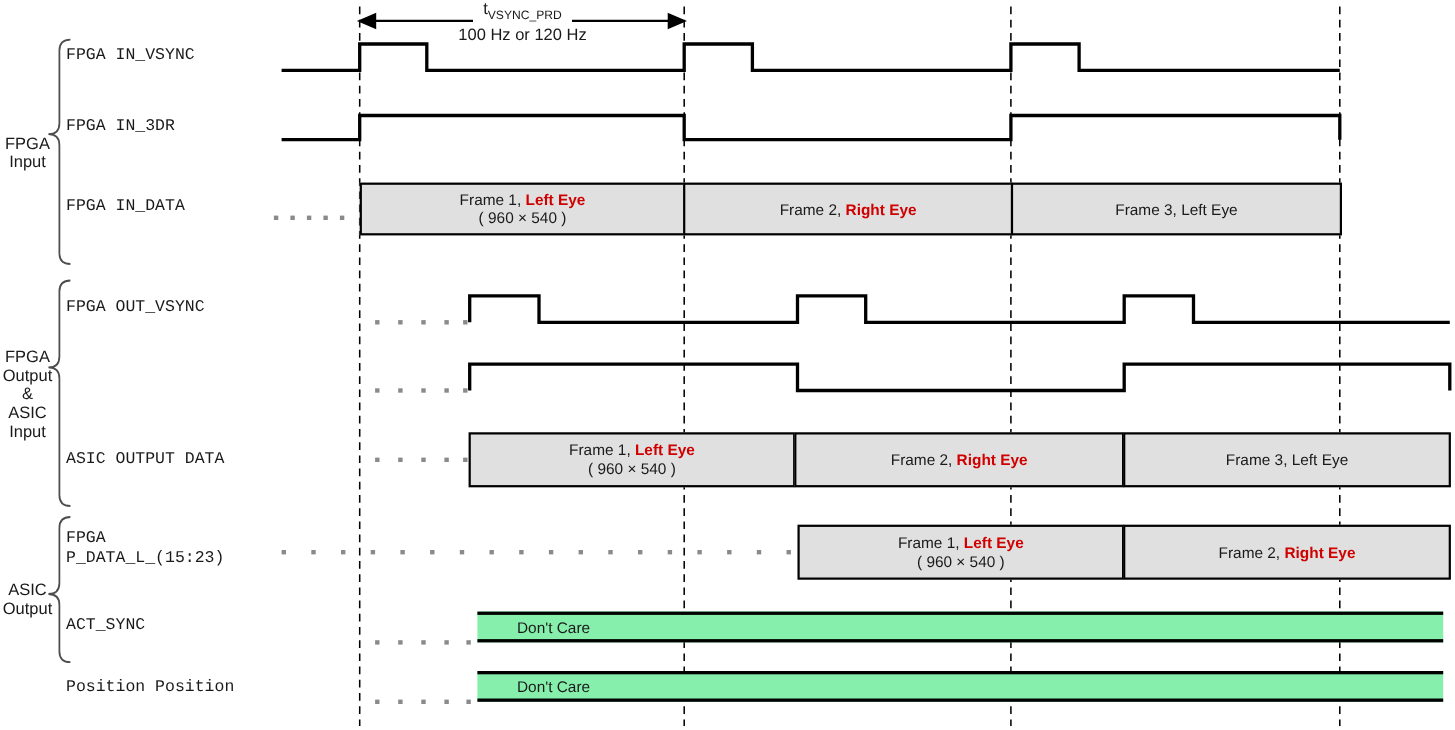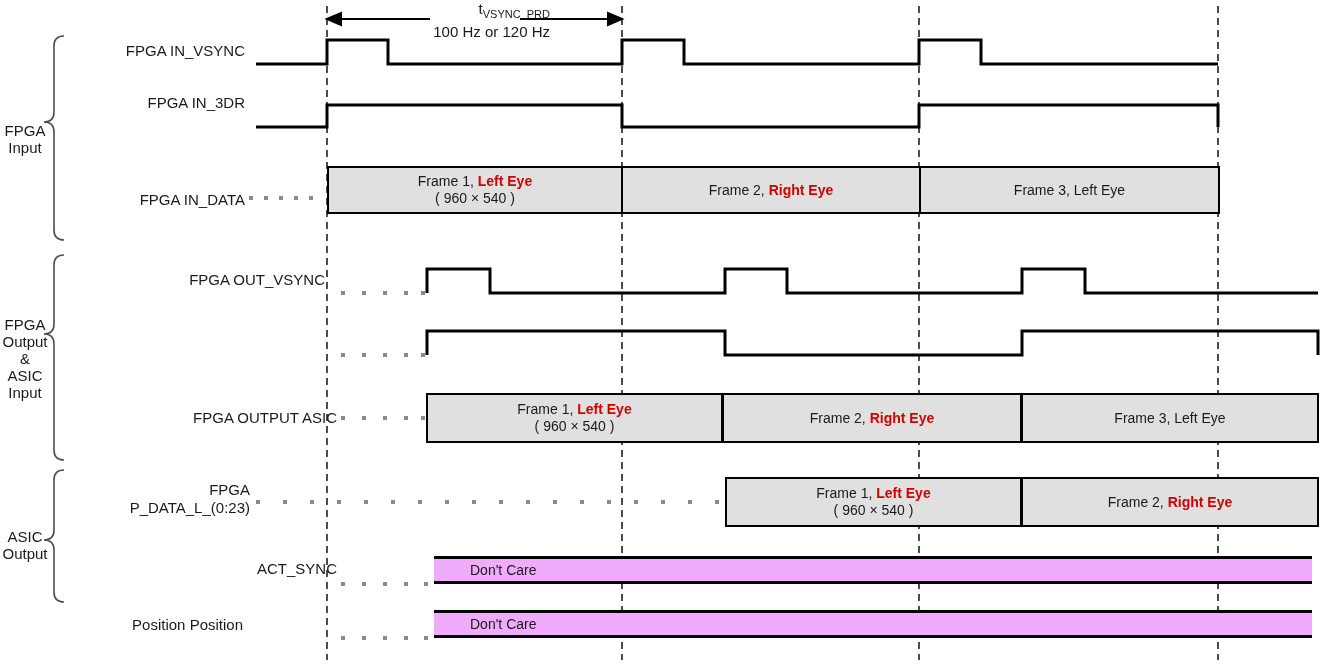--- a/index.html
+++ b/index.html
@@ -1,29 +1,29 @@
 <!DOCTYPE html>
 <html><head>
 <meta charset="utf-8">
 <style>
   html,body{margin:0;padding:0;background:#fff;}
   body{width:1323px;height:664px;font-family:"Liberation Sans",sans-serif;color:#000;}
   #stage{position:relative;width:1323px;height:664px;overflow:hidden;}
   svg{position:absolute;left:0;top:0;}
   .lbl{position:absolute;font-size:15px;color:#1a1a1a;white-space:nowrap;line-height:18px;}
-  .lbl.r{text-align:right;}
+  .lbl.r{text-align:left;font-family:Liberation Mono, monospace;}
   .grp{position:absolute;font-size:15px;color:#1a1a1a;text-align:center;line-height:17px;white-space:nowrap;}
   .blkbox{position:absolute;background:#e0e0e0;border:2px solid #000;box-sizing:border-box;
           display:flex;flex-direction:column;align-items:center;justify-content:center;
           font-size:14px;color:#1a1a1a;line-height:17px;}
-  .dcbox{position:absolute;background:#f0abfc;border-top:3px solid #000;border-bottom:3px solid #000;
+  .dcbox{position:absolute;background:#86efac;border-top:3px solid #000;border-bottom:3px solid #000;
          box-sizing:border-box;display:flex;align-items:center;font-size:14px;color:#1a1a1a;}
   .dcbox span{padding-left:36px;}
   .red{color:#d00000;font-weight:bold;}
-  .tlabel{position:absolute;font-size:15px;color:#1a1a1a;text-align:right;white-space:nowrap;line-height:18px;}
+  .tlabel{position:absolute;font-size:15px;color:#1a1a1a;text-align:center;white-space:nowrap;line-height:18px;}
   .tlabel sub{font-size:11px;}
 </style>
 </head>
 <body>
 
 <div id="stage">
 
   <svg width="1323" height="664">
 
     <g stroke="#000" stroke-width="1.4" stroke-dasharray="7,5">
@@ -135,28 +135,28 @@
     <div>&amp;</div>
     <div>ASIC</div>
     <div>Input</div>
   </div>
   <div class="grp" style="left:0px;top:528px;width:50px;">
     <div>ASIC</div>
     <div>Output</div>
   </div>
 
   <div class="lbl r" style="left:60px;top:42px;width:185px;">FPGA IN_VSYNC</div>
-  <div class="lbl r" style="left:60px;top:94px;width:185px;">FPGA IN_3DR</div>
-  <div class="lbl r" style="left:60px;top:191px;width:185px;">FPGA IN_DATA</div>
-
-  <div class="lbl r" style="left:48px;top:271px;width:277px;">FPGA OUT_VSYNC</div>
-  <div class="lbl r" style="left:60px;top:409px;width:277px;">FPGA OUTPUT ASIC</div>
+  <div class="lbl r" style="left:60px;top:106px;width:185px;">FPGA IN_3DR</div>
+  <div class="lbl r" style="left:60px;top:179px;width:185px;">FPGA IN_DATA</div>
+
+  <div class="lbl r" style="left:60px;top:271px;width:277px;">FPGA OUT_VSYNC</div>
+  <div class="lbl r" style="left:60px;top:409px;width:277px;">ASIC OUTPUT DATA</div>
 
   <div class="lbl r" style="left:60px;top:481px;width:190px;">FPGA</div>
-  <div class="lbl r" style="left:60px;top:499px;width:190px;">P_DATA_L_(0:23)</div>
+  <div class="lbl r" style="left:60px;top:499px;width:190px;">P_DATA_L_(15:23)</div>
 
   <div class="lbl r" style="left:60px;top:560px;width:277px;">ACT_SYNC</div>
   <div class="lbl r" style="left:60px;top:616px;width:183px;">Position Position</div>
 
   <div class="blkbox" style="left:327px;top:166px;width:296px;height:48px;">
     <div>
       <span>Frame 1,</span>
       <span class="red">Left Eye</span>
     </div>
     <div>( 960 × 540 )</div>

